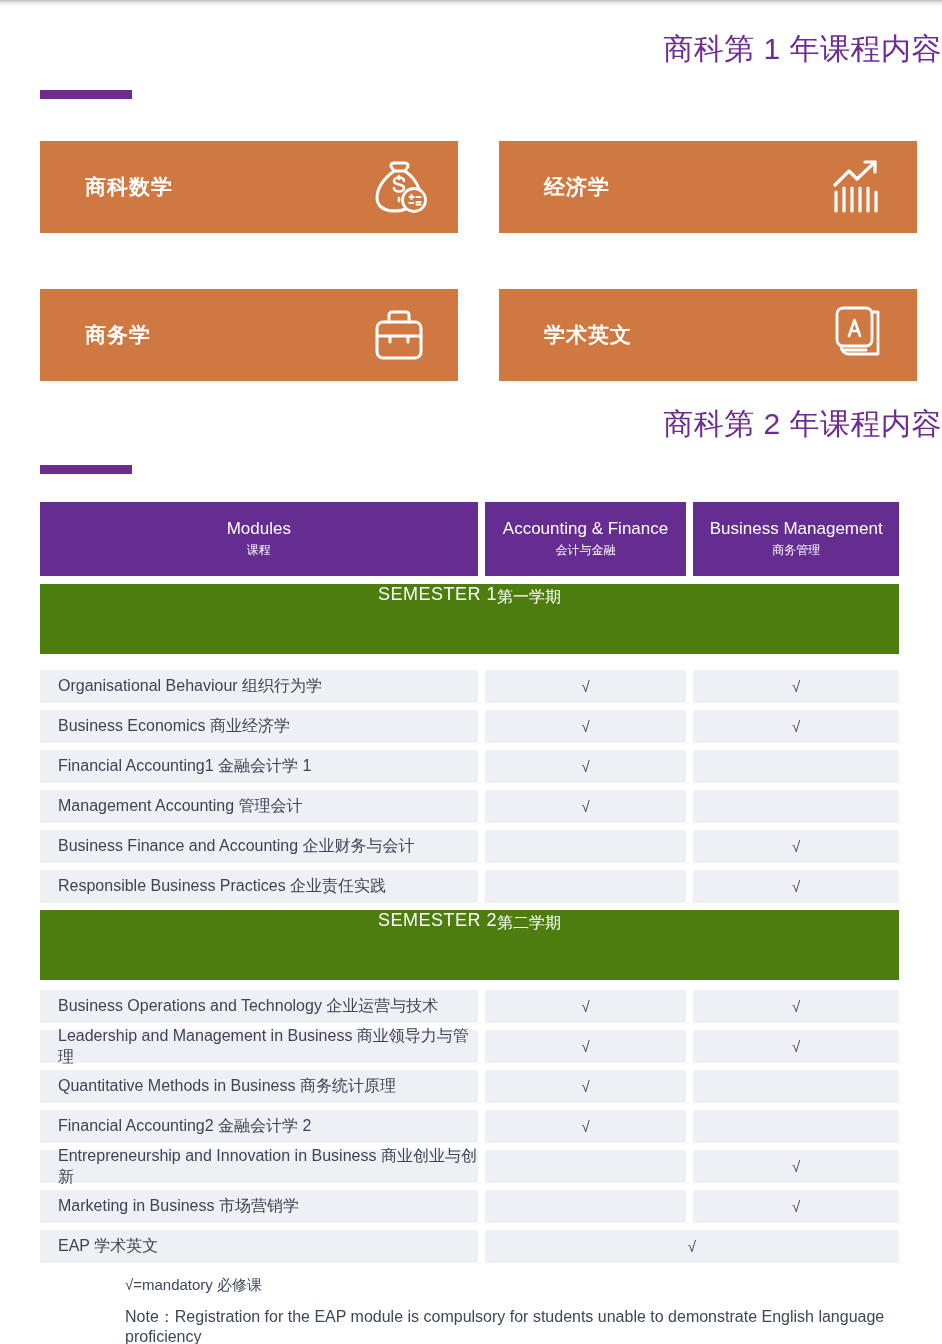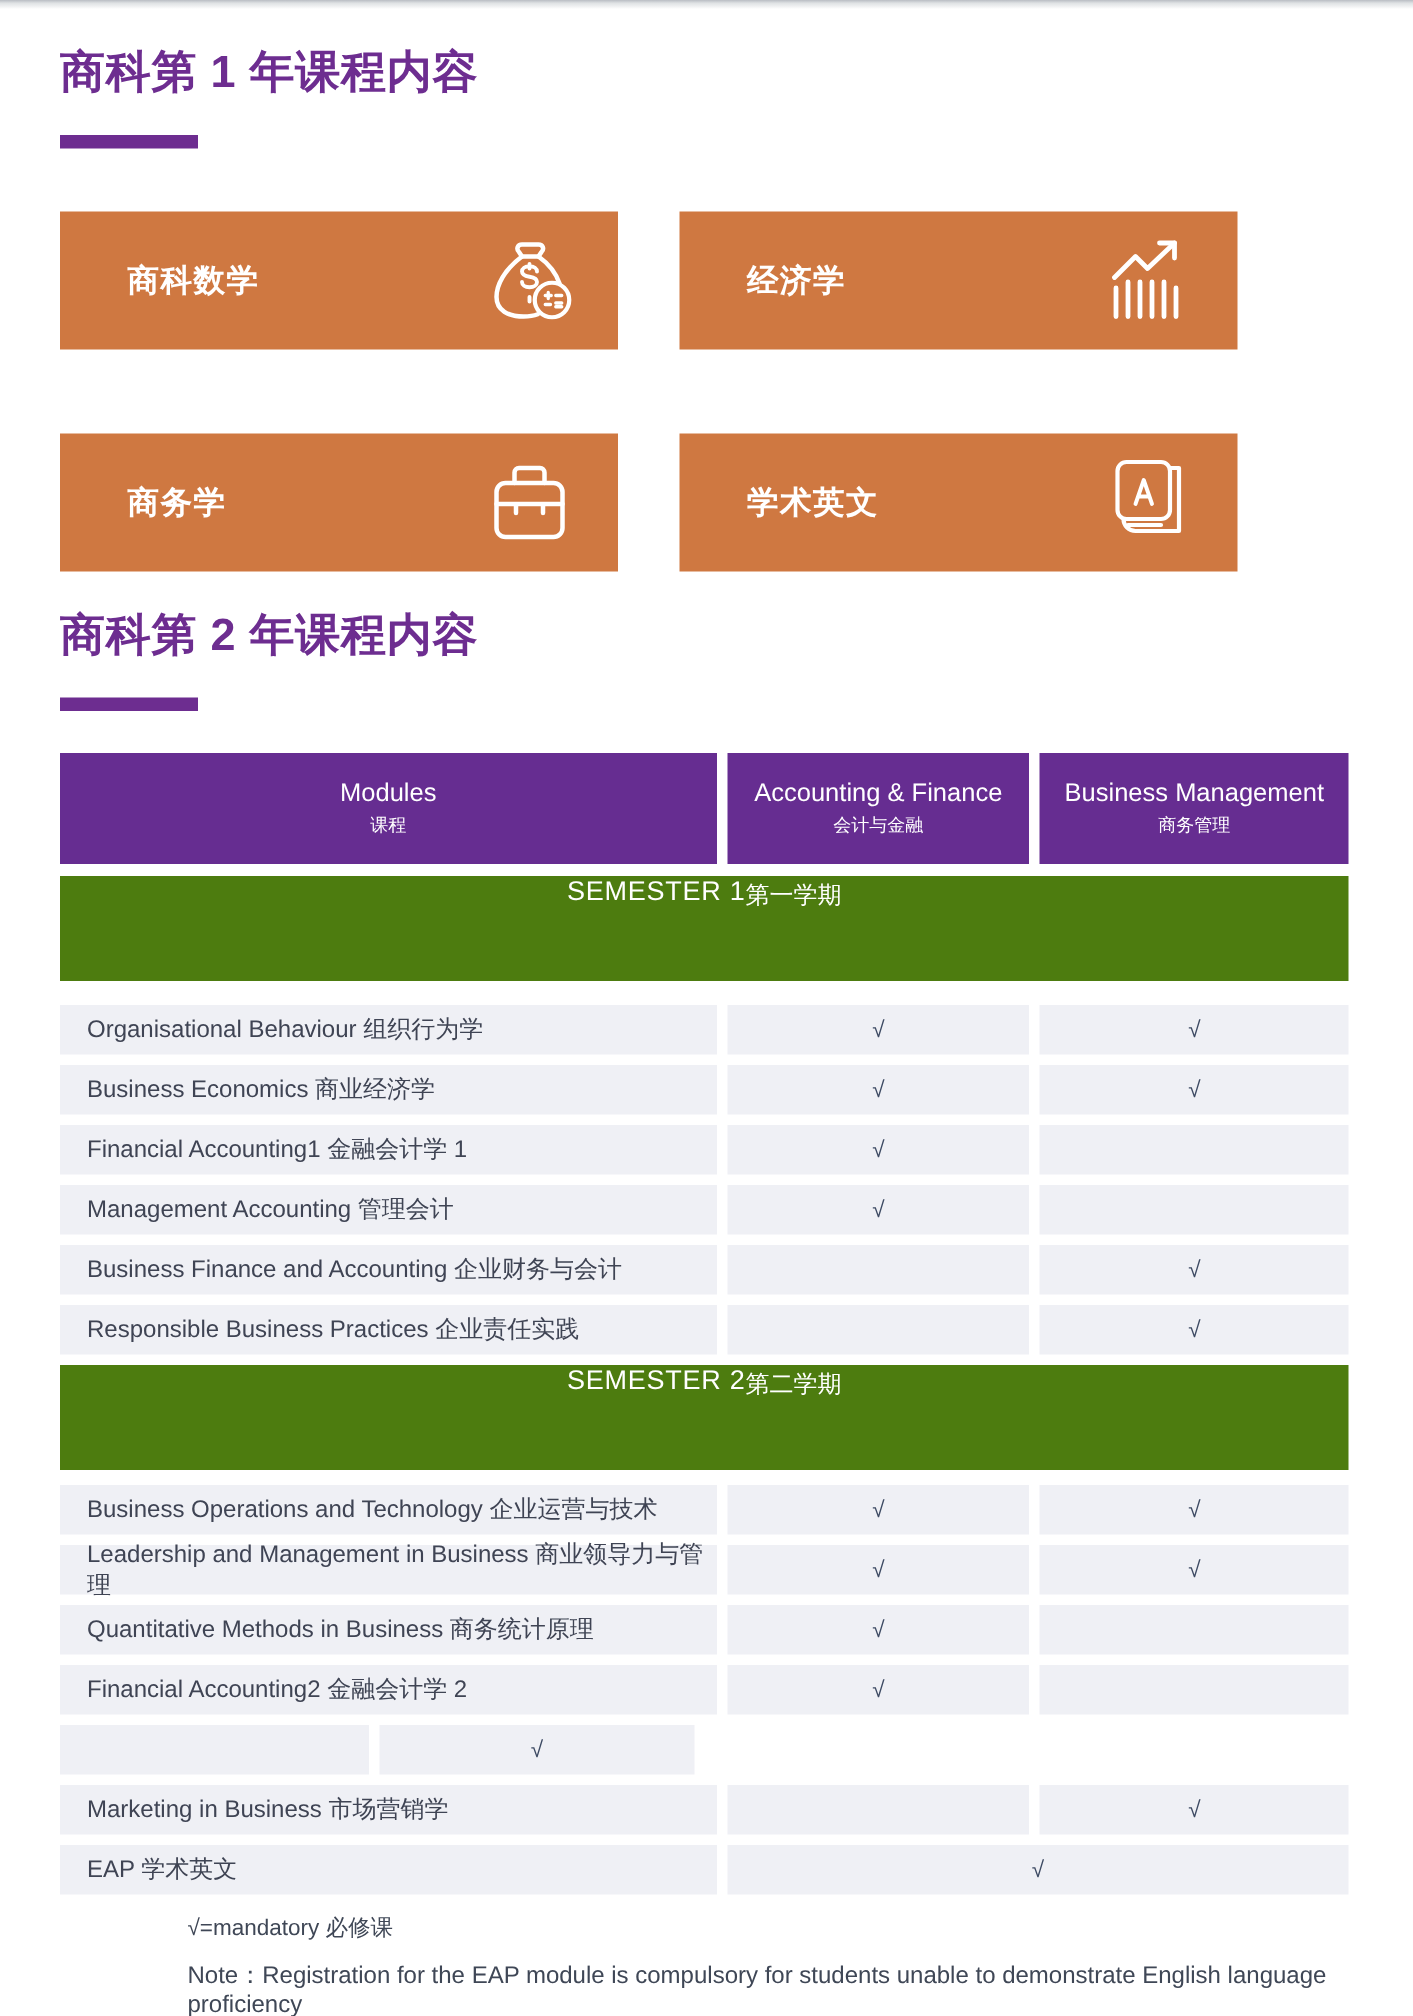--- a/index.html
+++ b/index.html
@@ -6,27 +6,27 @@
   html,body { background:#ffffff; }
   body {
     width:942px; height:1344px; overflow:hidden;
     font-family:"Liberation Sans","DejaVu Sans",sans-serif;
     color:#3f4454;
   }
   .top-strip { height:6px; width:942px;
     background:linear-gradient(#b9bdc3 0%, #dfe2e4 35%, #f4f5f6 80%, #ffffff 100%); }
 
   .section-title { margin:24px 0 0 40px; font-size:30px; line-height:38px;
-    font-weight:700; color:#6d2d90; letter-spacing:0.5px; }
+    font-weight:400; color:#6d2d90; letter-spacing:0.5px;text-align:right; }
   .title-underline { margin:22px 0 0 40px; width:92px; height:9px; background:#6d2d90; }
 
   .cards { margin:42px 40px 0 40px; width:877px; }
   .card-row { display:flex; gap:41px; }
   .card-row + .card-row { margin-top:56px; }
-  .course-card { width:372px; height:92px; background:#cf7841; color:#ffffff;
+  .course-card { width:418px; height:92px; background:#cf7841; color:#ffffff;
     display:flex; align-items:center; justify-content:space-between;
     padding:0 28px 0 45px; }
   .course-card .label { font-size:21px; font-weight:700; letter-spacing:1px; }
   .course-card svg { display:block; }
 
   .course-table { margin:28px 40px 0 40px; width:859px; }
   .thead { display:flex; margin-bottom:8px; }
   .th { background:#662d91; color:#ffffff; text-align:center;
     display:flex; flex-direction:column; justify-content:center; height:74px; }
   .th .en { font-size:17px; }
@@ -187,20 +187,21 @@
     <div class="cell module">Quantitative Methods in Business 商务统计原理</div>
     <div class="cell check">√</div>
     <div class="cell check bm"></div>
   </div>
   <div class="trow">
     <div class="cell module">Financial Accounting2 金融会计学 2</div>
     <div class="cell check">√</div>
     <div class="cell check bm"></div>
   </div>
   <div class="trow">
+    <div class="cell module">Entrepreneurship and Innovation in Business 商业创业与创新</div>
     <div class="cell check"></div>
     <div class="cell check bm">√</div>
   </div>
   <div class="trow">
     <div class="cell module">Marketing in Business 市场营销学</div>
     <div class="cell check"></div>
     <div class="cell check bm">√</div>
   </div>
   <div class="trow">
     <div class="cell module">EAP 学术英文</div>

